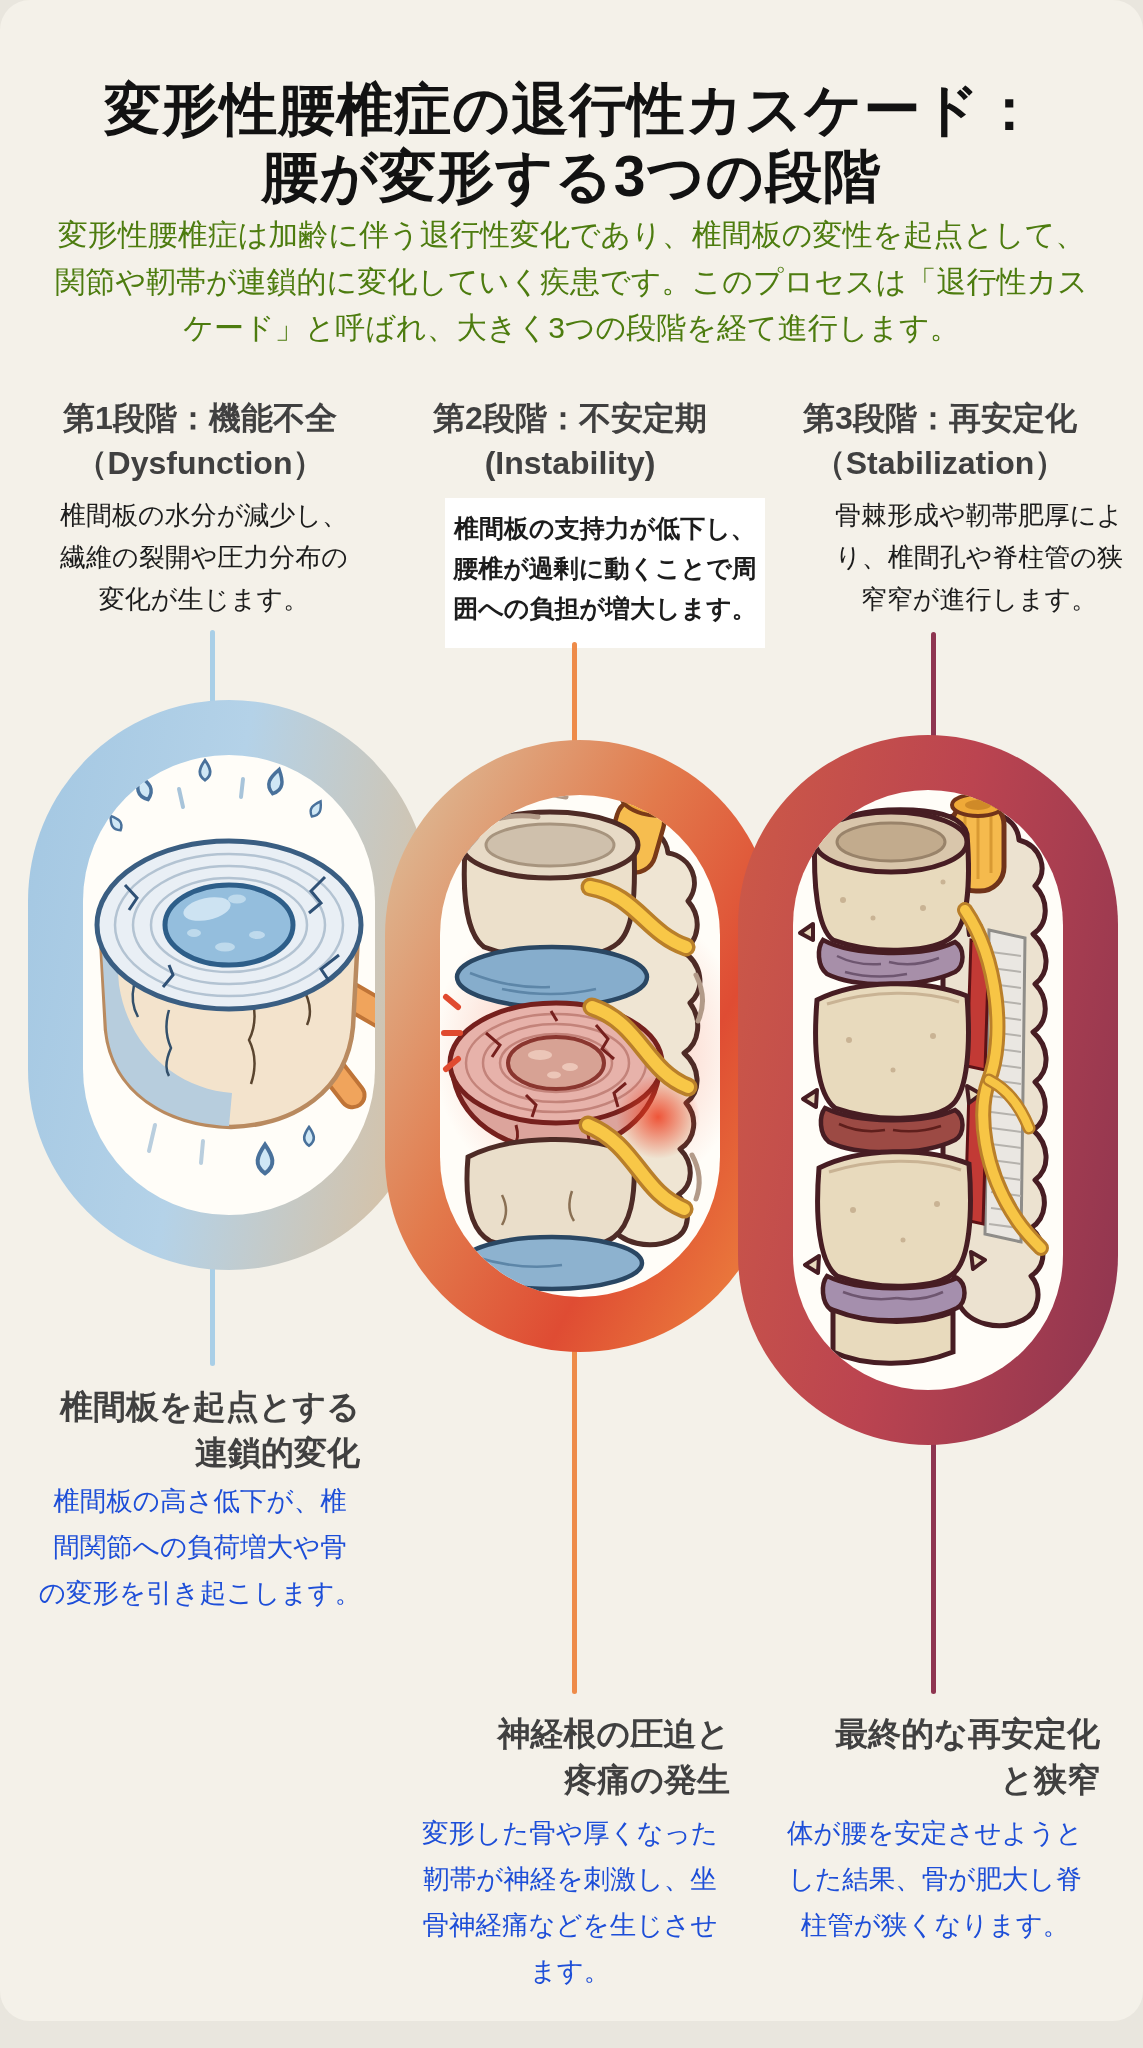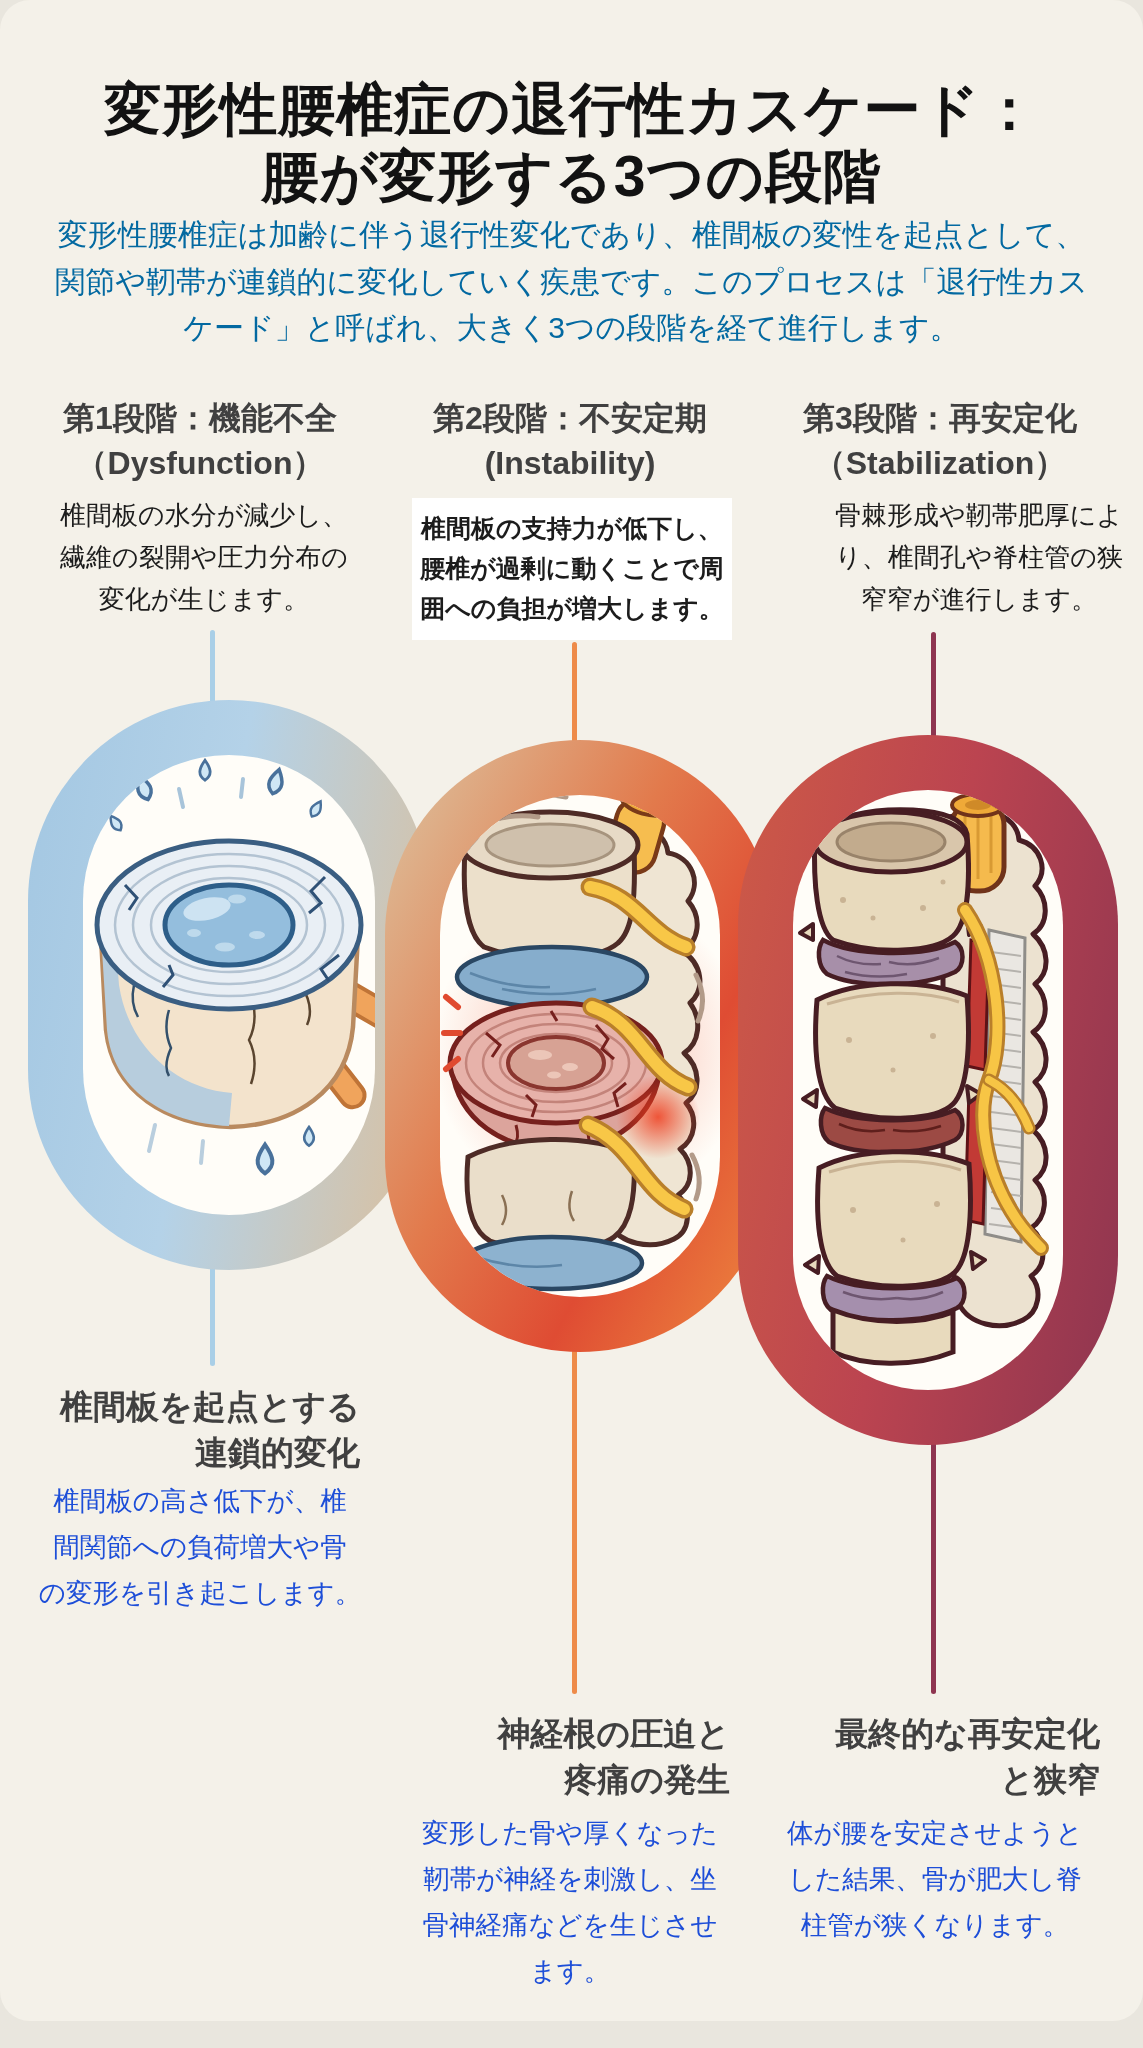--- a/index.html
+++ b/index.html
@@ -7,31 +7,32 @@
     position:relative;width:1143px;height:2021px;background:#f4f1e9;overflow:hidden;
     font-family:"Liberation Sans","DejaVu Sans",sans-serif;color:#141414;border-radius:30px;
   }
   .pre{white-space:pre-line;}
   .title{
     position:absolute;top:38px;left:0;width:100%;text-align:center;
     font-size:57px;font-weight:900;line-height:1.17;letter-spacing:1px;color:#121212;
   }
   .intro{
     position:absolute;top:182px;left:0;width:100%;text-align:center;
-    font-size:30px;line-height:1.55;color:#0369a1;font-weight:500;
+    font-size:30px;line-height:1.55;color:#4d7c0f;font-weight:500;
   }
   .stage-heading{
     position:absolute;text-align:center;font-size:32px;font-weight:800;line-height:1.42;color:#404040;
   }
   .stage-desc{
     position:absolute;text-align:center;font-size:26px;line-height:1.62;color:#1c1c1c;
   }
   .stage-desc.boxed{
     background:#ffffff;font-weight:700;font-size:25px;line-height:1.6;
-    padding:10px 4px 12px 4px;
+    padding:10px 4px 20px 4px;
+    margin-left:33px;
   }
   .connector{position:absolute;width:5px;border-radius:3px;}
   .capsule{position:absolute;border-radius:999px;}
   .capsule-inner{
     position:absolute;inset:55px;border-radius:999px;background:#fffdf8;overflow:hidden;
   }
   .capsule-inner svg{display:block;width:100%;height:100%;}
   .cap-1{left:28px;top:700px;width:402px;height:570px;z-index:2;
     background:linear-gradient(100deg,#a3c7e2 0%,#b4d2e8 45%,#d9c0a0 96%);}
   .cap-2{left:385px;top:740px;width:390px;height:612px;z-index:3;

